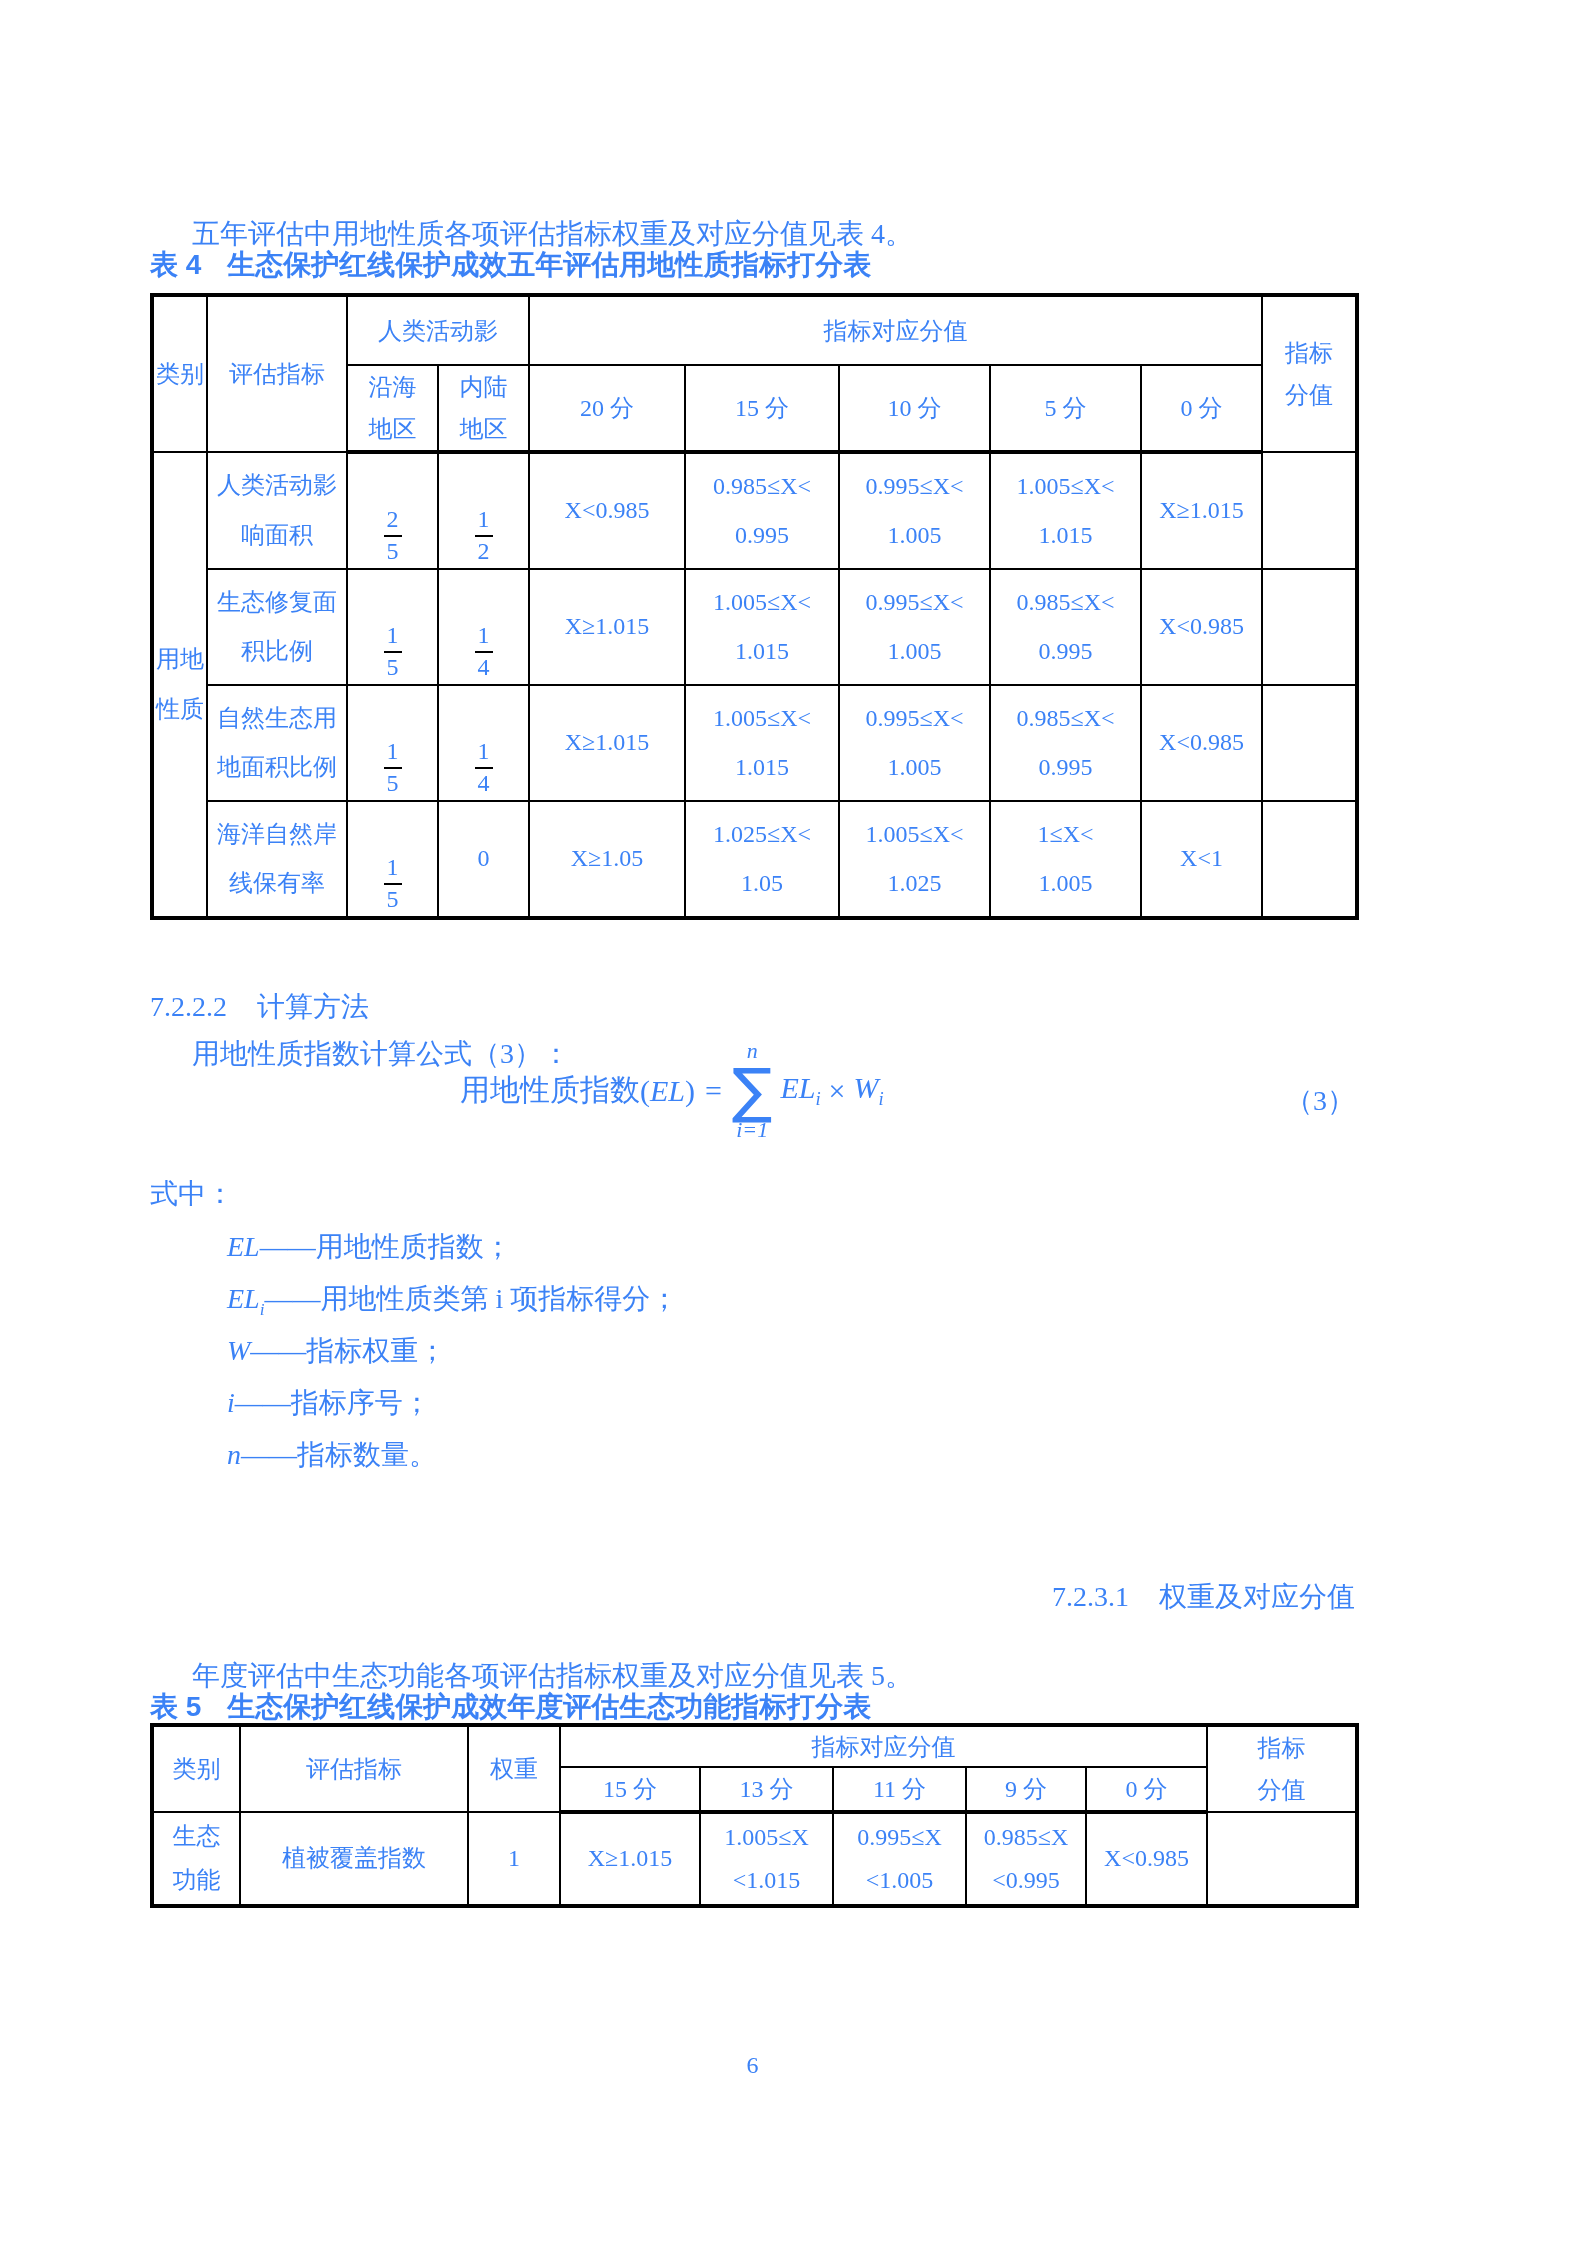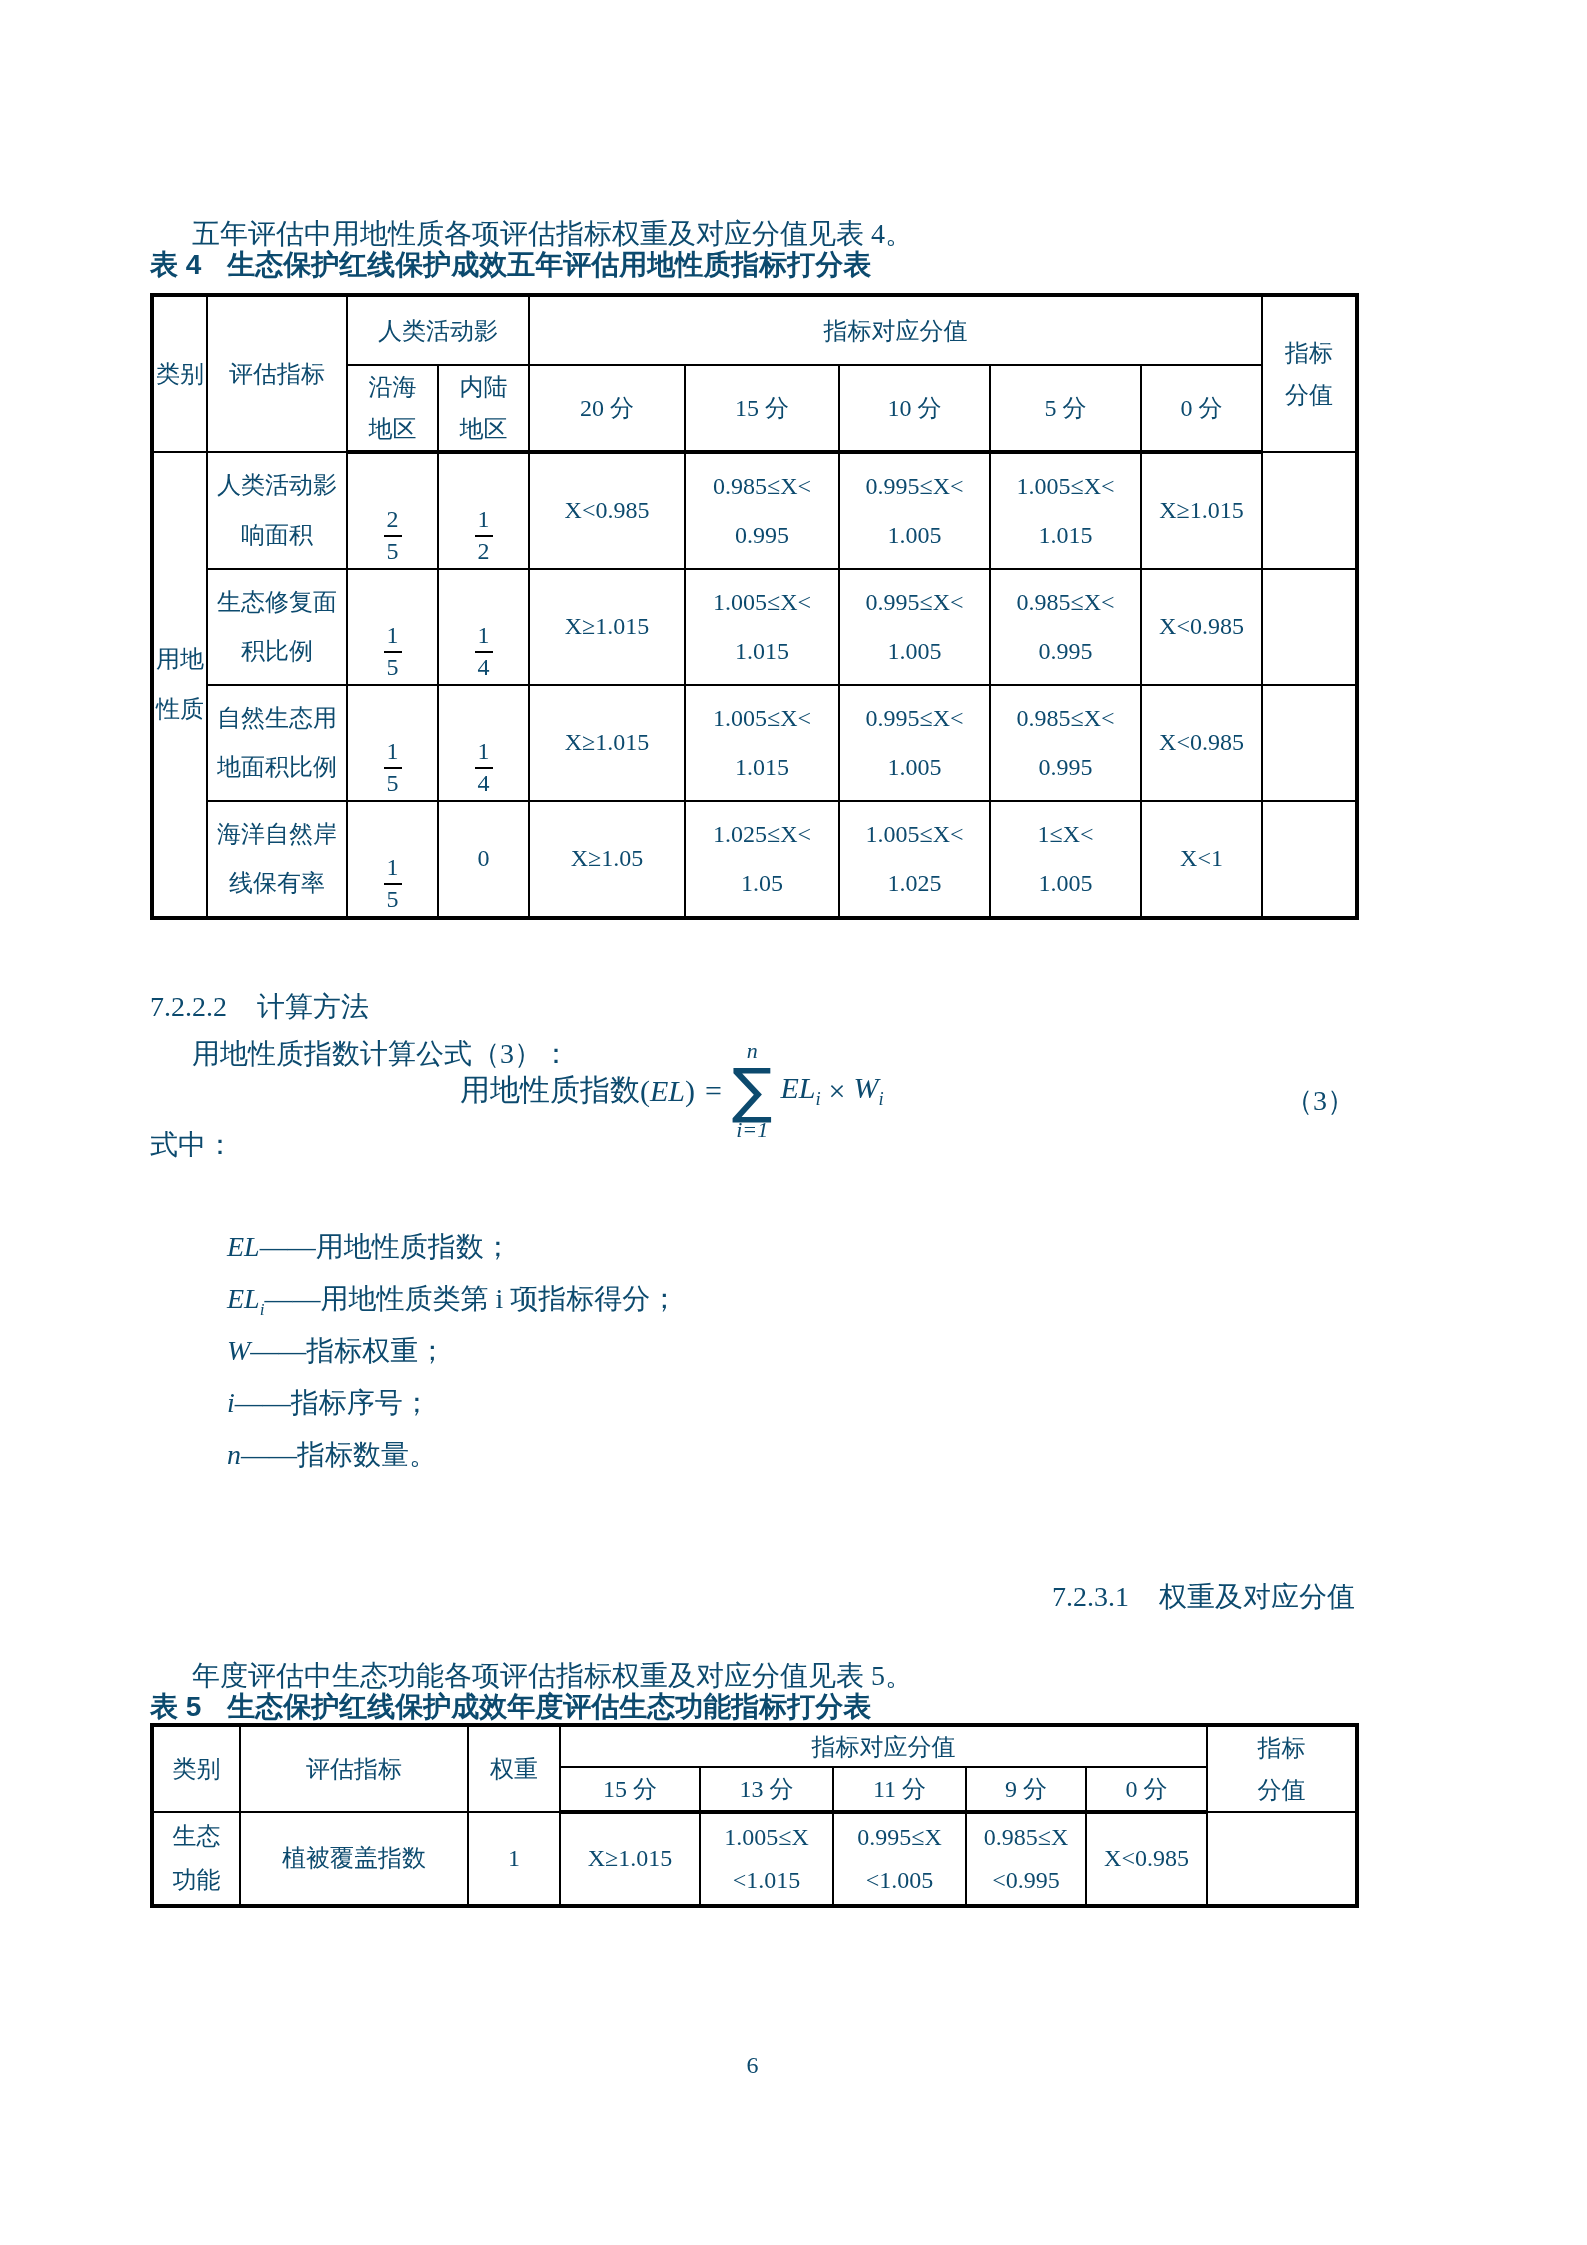--- a/index.html
+++ b/index.html
@@ -1,20 +1,20 @@
 <!DOCTYPE html>
 <html><head>
 <meta charset="utf-8">
 <style>
   html,body { margin:0; padding:0; background:#888; }
   .page {
     position:relative;
     width:1587px; height:2245px;
     background:#ffffff;
-    color:#0c4a6e;
+    color:#3b82f6;
     font-family:"Liberation Serif","DejaVu Serif",serif;
     overflow:hidden;
   }
   .content-block { position:absolute; left:150px; width:1205px; }
 
   .body-para { font-size:28px; line-height:1.3; padding-left:42px; }
 
   .tbl-caption {
     font-family:"Liberation Sans","DejaVu Sans",sans-serif;
     font-weight:bold; font-size:28px;
@@ -205,21 +205,21 @@
         <span class="sum-sym">∑</span>
         <span class="sum-bot">i=1</span>
       </span>
       <span class="f-term"><span>EL</span><sub>i</sub></span>
       <span class="f-times">×</span>
       <span class="f-term"><span>W</span><sub>i</sub></span>
     </span>
     <span class="f-number">（3）</span>
   </div>
 
-  <div class="content-block" style="top:1126px; font-size:28px;">式中：</div>
+  <div class="content-block" style="top:1175px; font-size:28px;">式中：</div>
 
   <div class="content-block" style="top:1228px;">
     <div class="def-line">
       <span class="def-term"><span>EL</span><sub></sub></span><span>——用地性质指数；</span>
     </div>
     <div class="def-line">
       <span class="def-term"><span>EL</span><sub>i</sub></span><span>——用地性质类第 i 项指标得分；</span>
     </div>
     <div class="def-line">
       <span class="def-term"><span>W</span><sub></sub></span><span>——指标权重；</span>

